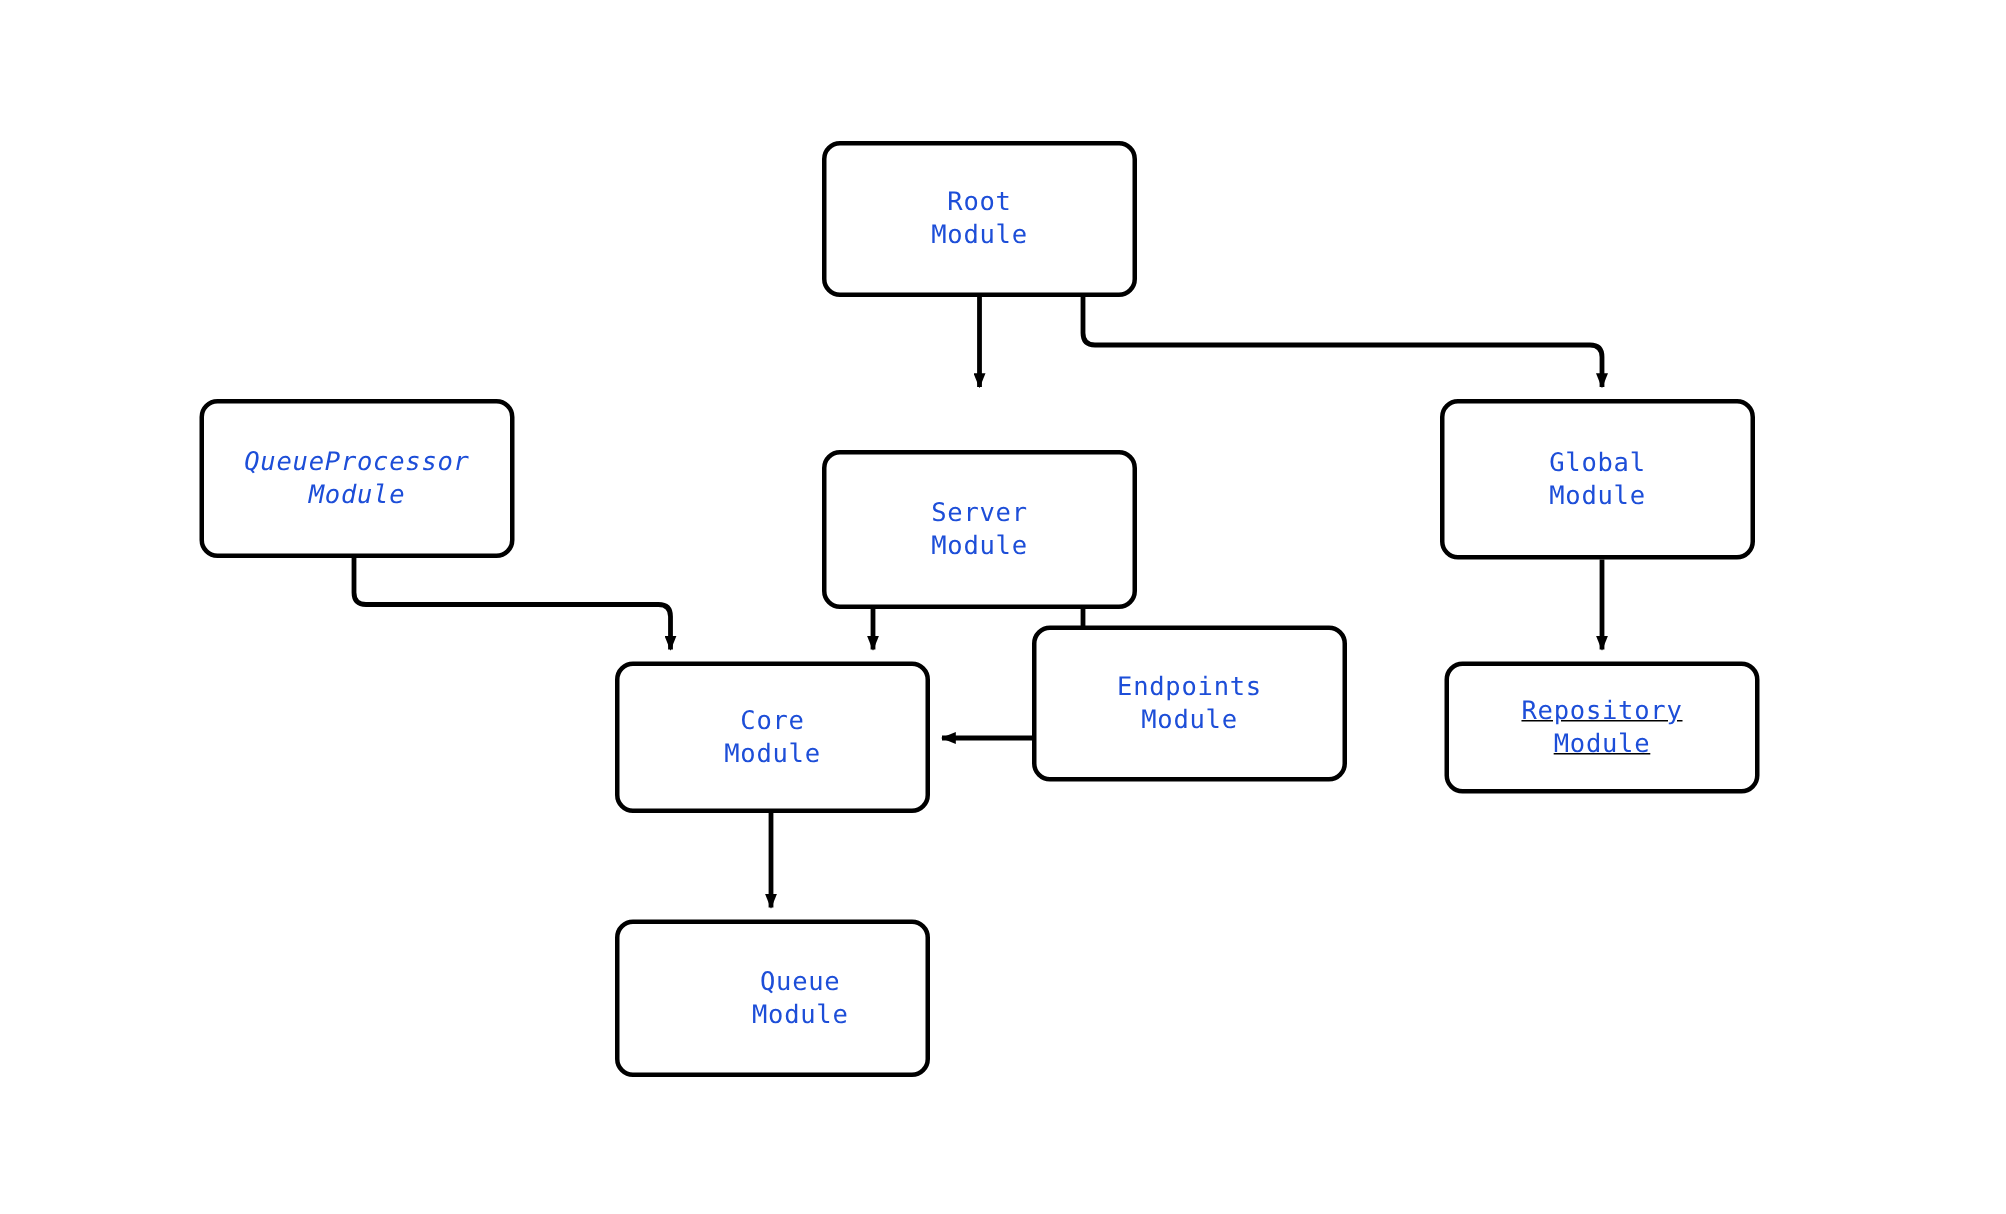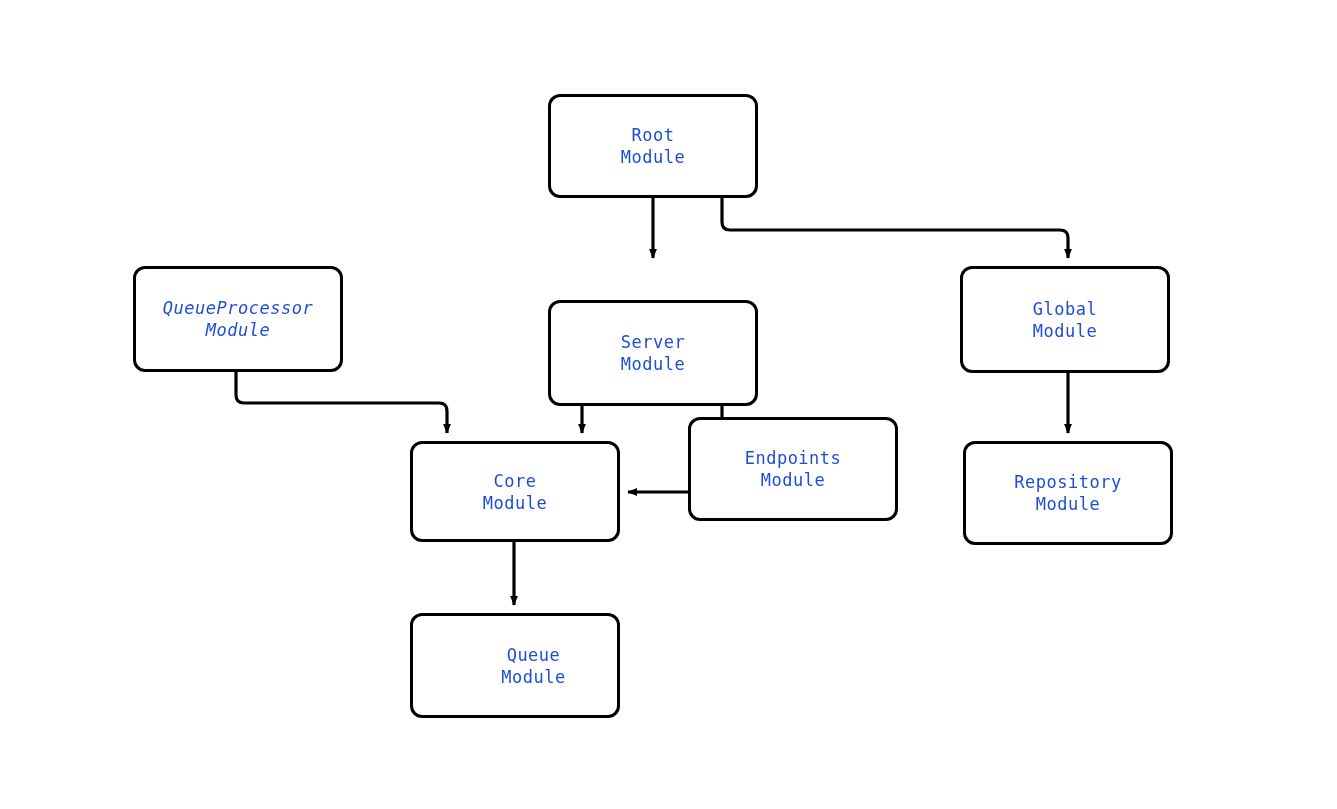--- a/index.html
+++ b/index.html
@@ -99,21 +99,21 @@
   <div class="node" style="left:410px; top:441px; width:210px; height:101px;">
     <span class="node-label">Core
 Module</span>
   </div>
 
   <div class="node" style="left:688px; top:417px; width:210px; height:104px;">
     <span class="node-label">Endpoints
 Module</span>
   </div>
 
-  <div class="node" style="left:963px; top:441px; width:210px; height:104px;">
+  <div class="node" style="left:963px; top:441px; width:210px; height:88px;text-decoration:underline;">
     <span class="node-label">Repository
 Module</span>
   </div>
 
   <div class="node" style="left:410px; top:613px; width:210px; height:105px;padding-left:37px;">
     <span class="node-label">Queue
 Module</span>
   </div>
 
 </div>

